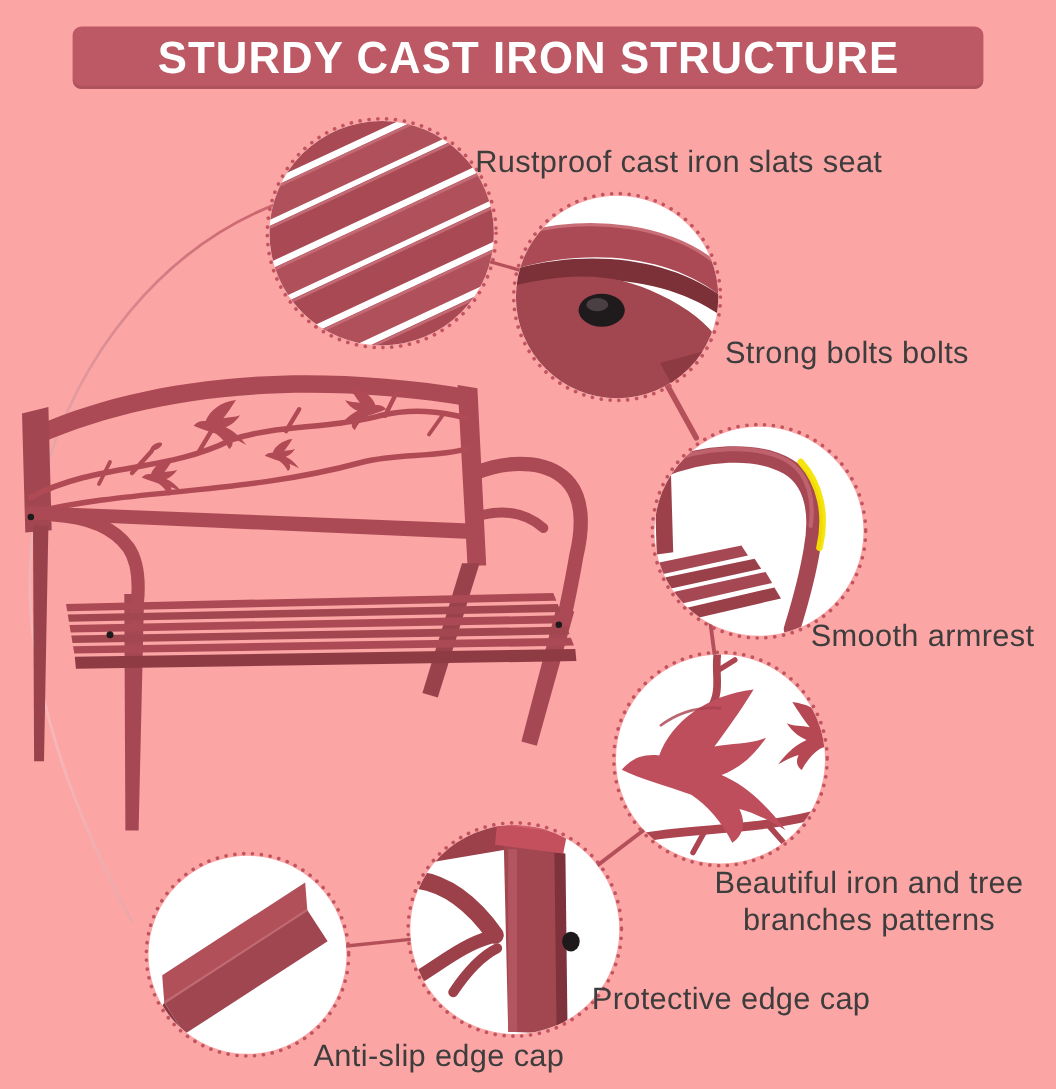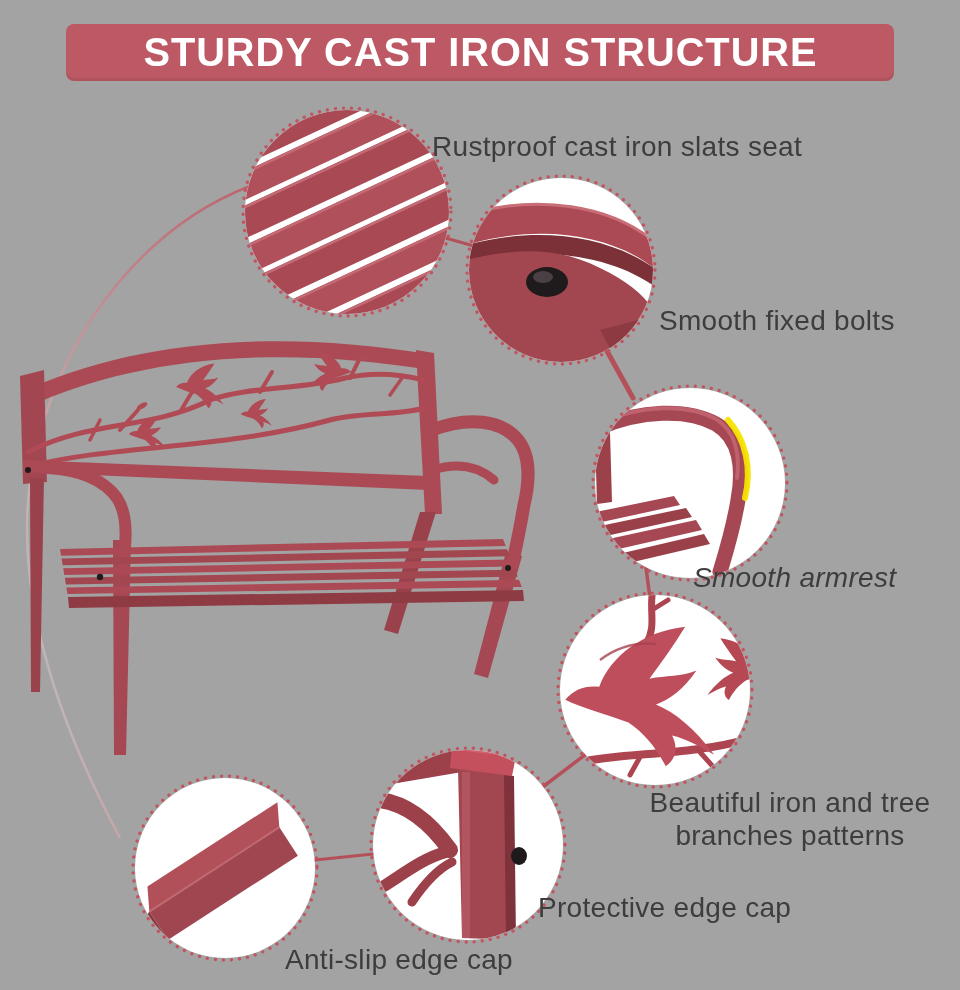--- a/index.html
+++ b/index.html
@@ -1,16 +1,16 @@
 <!DOCTYPE html>
 <html><head>
 <meta charset="utf-8">
 <style>
   html,body{margin:0;padding:0;background:#ffffff;}
-  #stage{position:relative;width:960px;height:990px;background:#a3a3a3;overflow:hidden;
+  #stage{position:relative;width:960px;height:990px;background:#fca5a5;overflow:hidden;
          font-family:"Liberation Sans", sans-serif;}
   #banner{position:absolute;left:66px;top:24px;width:828px;height:57px;background:#bd5964;
           border-radius:8px;display:flex;align-items:center;justify-content:center;
           box-shadow:inset 0 -3px 0 rgba(0,0,0,0.07);}
   #banner .txt{color:#ffffff;font-size:41px;font-weight:700;letter-spacing:1px;
           transform:scaleX(.97);white-space:nowrap;}
   svg.scene{position:absolute;left:0;top:0;}
   .callout-label{position:absolute;color:#3d3d3d;font-size:28px;letter-spacing:.3px;
           white-space:nowrap;line-height:1.18;}
   #lbl-birds{white-space:normal;text-align:center;width:300px;}
@@ -223,18 +223,18 @@
         <polygon points="504,775 514,776 516,940 506,938" fill="#7e323b"></polygon>
         <polygon points="452,748 516,756 512,776 450,768" fill="#c4505e"></polygon>
         <line x1="452" y1="748" x2="516" y2="756" stroke="#d4626e" stroke-width="2.5"></line>
         <ellipse cx="519" cy="856" rx="8" ry="9" fill="#1e1a1c"></ellipse>
       </g>
       <circle cx="468" cy="845" r="97" fill="none" stroke="#c25460" stroke-width="3.3" stroke-dasharray="0.1 8" stroke-linecap="round"></circle>
     </g>
   </svg>
 
   <div class="callout-label" id="lbl-slats" style="left:432px;top:130px;">Rustproof cast iron slats seat</div>
-  <div class="callout-label" id="lbl-bolts" style="left:659px;top:304px;">Smooth fixed bolts</div>
-  <div class="callout-label" id="lbl-armrest" style="left:693px;top:561px;font-style:italic;">Smooth armrest</div>
+  <div class="callout-label" id="lbl-bolts" style="left:659px;top:304px;">Strong bolts bolts</div>
+  <div class="callout-label" id="lbl-armrest" style="left:737px;top:561px;">Smooth armrest</div>
   <div class="callout-label" id="lbl-birds" style="left:640px;top:786px;">Beautiful iron and tree branches patterns</div>
   <div class="callout-label" id="lbl-edge" style="left:538px;top:891px;">Protective edge cap</div>
   <div class="callout-label" id="lbl-foot" style="left:285px;top:943px;">Anti-slip edge cap</div>
 </div>
 
 </body></html>

